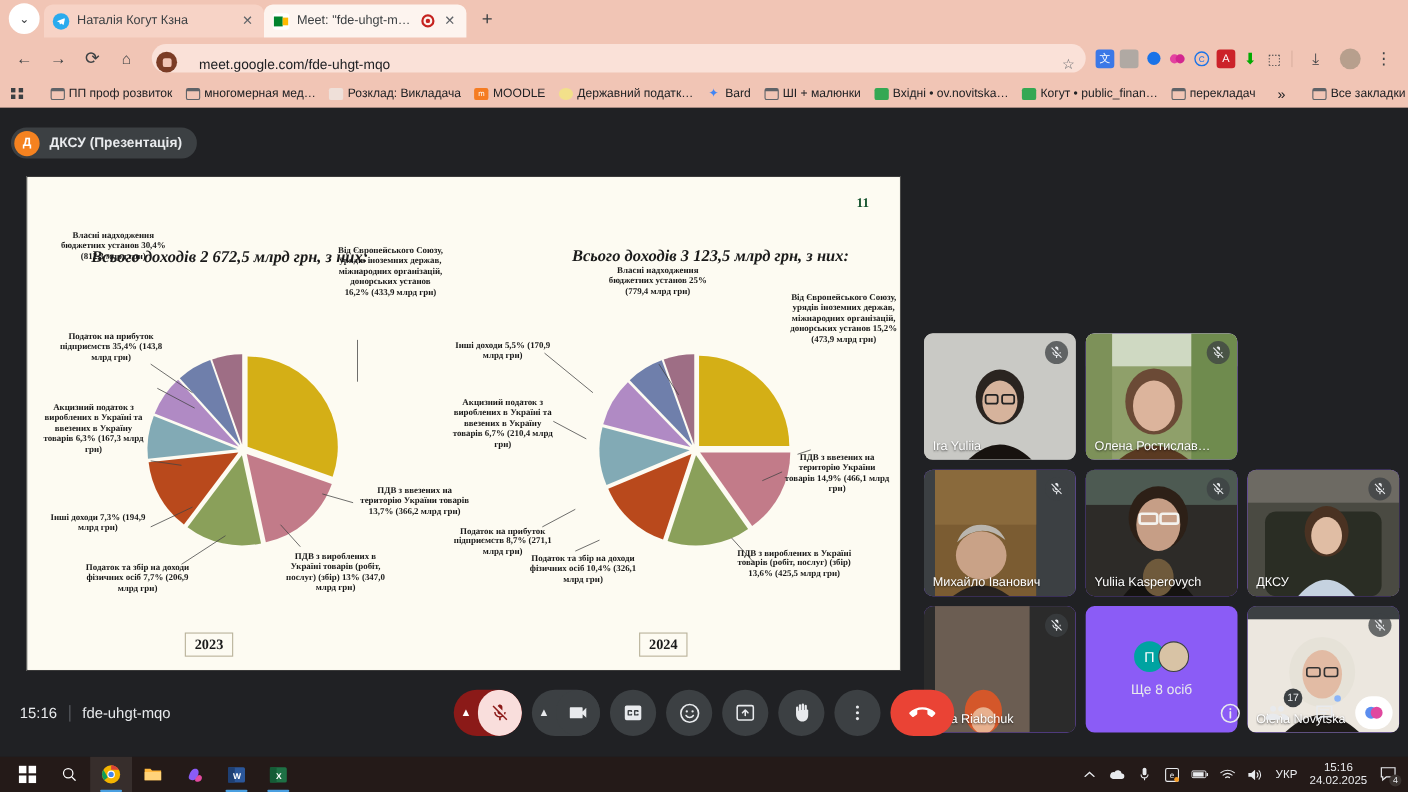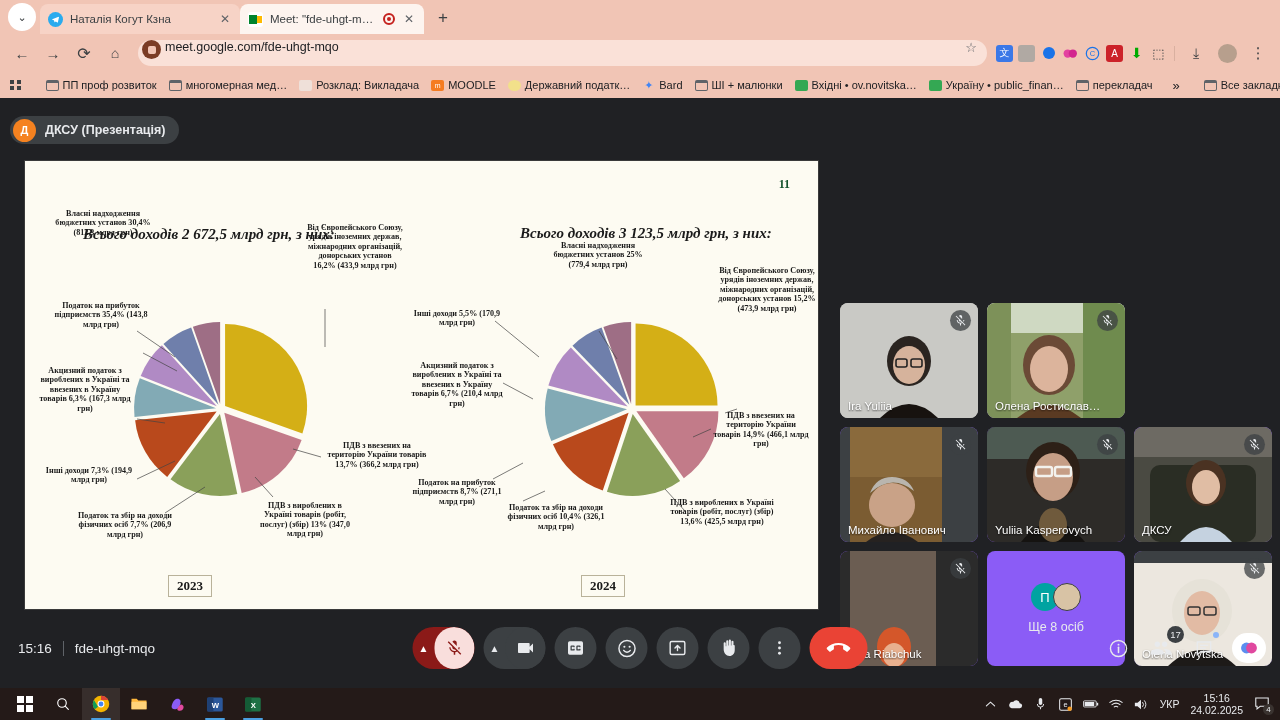--- a/index.html
+++ b/index.html
@@ -26,21 +26,21 @@
   .fav-meet::before { content:''; position:absolute; left:1px; top:3px; width:8px; height:9px; background:#00832d; }
   .fav-meet::after { content:''; position:absolute; left:9px; top:4px; width:5px; height:7px; background:#ffba00; }
   .tab-title { flex:1; white-space:nowrap; overflow:hidden; text-overflow:ellipsis; font-size:11.5px; }
   .tab-rec { width:12px; height:12px; border-radius:50%; border:2px solid #c5221f; background:#fdf4ef; position:relative; flex:0 0 12px;}
   .tab-rec::after { content:''; position:absolute; left:2px; top:2px; width:4px; height:4px; border-radius:50%; background:#c5221f; }
   .tab-close { width:14px; height:14px; display:flex; align-items:center; justify-content:center; font-size:12px; color:#5f6368; flex:0 0 14px; cursor:pointer;}
   .newtab { width:26px; height:26px; display:flex;align-items:center;justify-content:center;font-size:17px;color:#3c4043;margin:0 0 3px 6px;cursor:pointer;}
 
   .toolbar { position:absolute; left:0; top:34px; width:1280px; height:38px; display:flex; align-items:center; gap:3px; padding:0 8px; }
   .tbtn { width:28px; height:28px; border-radius:50%; display:flex; align-items:center; justify-content:center; color:#3c4043; font-size:15px; cursor:pointer; flex:0 0 28px;}
-  .omnibox { flex:1; height:26px; background:#fae1d8; border-radius:14px; display:flex; align-items:flex-start; padding:0 10px 0 4px; gap:4px; margin:0 6px; cursor:text;}
+  .omnibox { flex:1; height:26px; background:#fae1d8; border-radius:14px; display:flex; align-items:flex-end; padding:0 10px 0 4px; gap:20px; margin:0 6px; cursor:text;}
   .omni-icon { width:19px; height:19px; border-radius:50%; background:#7b3c25; display:flex;align-items:center;justify-content:center; flex:0 0 19px;}
   .omni-icon span { width:8px;height:8px;background:#f1c5b5;border-radius:2px; display:block;}
   .omni-url { flex:1; font-size:12.5px; color:#202124; white-space:nowrap; overflow:hidden; }
   .omni-star { font-size:13px; color:#5f6368; }
   .ext-icons { display:flex; align-items:center; gap:5px; }
   .ext { width:17px; height:17px; border-radius:3px; display:flex;align-items:center;justify-content:center;font-size:10px;color:#fff; cursor:pointer;}
   .profile-av { width:19px;height:19px;border-radius:50%;background:#b79f8d;cursor:pointer;}
 
   .bookmarks { position:absolute; left:0; top:72px; width:1280px; height:26px; display:flex; align-items:center; padding:0 7px; gap:2px; font-size:11px; color:#202124;}
   .bm { display:flex; align-items:center; gap:4px; padding:2px 5px; border-radius:4px; white-space:nowrap; cursor:pointer; }
@@ -236,21 +236,21 @@
       <div class="bm">
         <span class="bm-ico folder-ico"></span>
         <span>ШІ + малюнки</span>
       </div>
       <div class="bm">
         <span class="bm-ico" style="background:#34a853;border-radius:2px"></span>
         <span>Вхідні • ov.novitska…</span>
       </div>
       <div class="bm">
         <span class="bm-ico" style="background:#34a853;border-radius:2px"></span>
-        <span>Україну • public_finan…</span>
+        <span>Когут • public_finan…</span>
       </div>
       <div class="bm">
         <span class="bm-ico folder-ico"></span>
         <span>перекладач</span>
       </div>
 
       <div class="bm" style="margin-left:8px;font-size:13px;">»</div>
       <span class="bm-sep"></span>
       <div class="bm">
         <span class="bm-ico folder-ico"></span>
@@ -321,21 +321,21 @@
         <div class="plabel" style="left:234px; top:340px; width:92px;">ПДВ з вироблених в Україні товарів (робіт, послуг) (збір) 13% (347,0 млрд грн)</div>
         <div class="plabel" style="left:48px; top:350px; width:104px;">Податок та збір на доходи фізичних осіб 7,7% (206,9 млрд грн)</div>
         <div class="plabel" style="left:20px; top:305px; width:88px;">Інші доходи 7,3% (194,9 млрд грн)</div>
         <div class="plabel" style="left:12px; top:205px; width:96px;">Акцизний податок з вироблених в Україні та ввезених в Україну товарів 6,3% (167,3 млрд грн)</div>
         <div class="plabel" style="left:28px; top:140px; width:96px;">Податок на прибуток підприємств 35,4% (143,8 млрд грн)</div>
 
         <div class="plabel" style="left:528px; top:80px; width:90px;">Власні надходження бюджетних установ 25% (779,4 млрд грн)</div>
         <div class="plabel" style="left:692px; top:105px; width:100px;">Від Європейського Союзу, урядів іноземних держав, міжнародних організацій, донорських установ 15,2% (473,9 млрд грн)</div>
         <div class="plabel" style="left:688px; top:250px; width:96px;">ПДВ з ввезених на територію України товарів 14,9% (466,1 млрд грн)</div>
         <div class="plabel" style="left:640px; top:337px; width:114px;">ПДВ з вироблених в Україні товарів (робіт, послуг) (збір) 13,6% (425,5 млрд грн)</div>
-        <div class="plabel" style="left:478px; top:342px; width:106px;">Податок та збір на доходи фізичних осіб 10,4% (326,1 млрд грн)</div>
+        <div class="plabel" style="left:452px; top:342px; width:106px;">Податок та збір на доходи фізичних осіб 10,4% (326,1 млрд грн)</div>
         <div class="plabel" style="left:384px; top:317px; width:96px;">Податок на прибуток підприємств 8,7% (271,1 млрд грн)</div>
         <div class="plabel" style="left:386px; top:200px; width:92px;">Акцизний податок з вироблених в Україні та ввезених в Україну товарів 6,7% (210,4 млрд грн)</div>
         <div class="plabel" style="left:382px; top:148px; width:100px;">Інші доходи 5,5% (170,9 млрд грн)</div>
 
         <div class="yearbox yb-left">2023</div>
         <div class="yearbox yb-right">2024</div>
       </div>
     </div>
 
     <div class="people">

